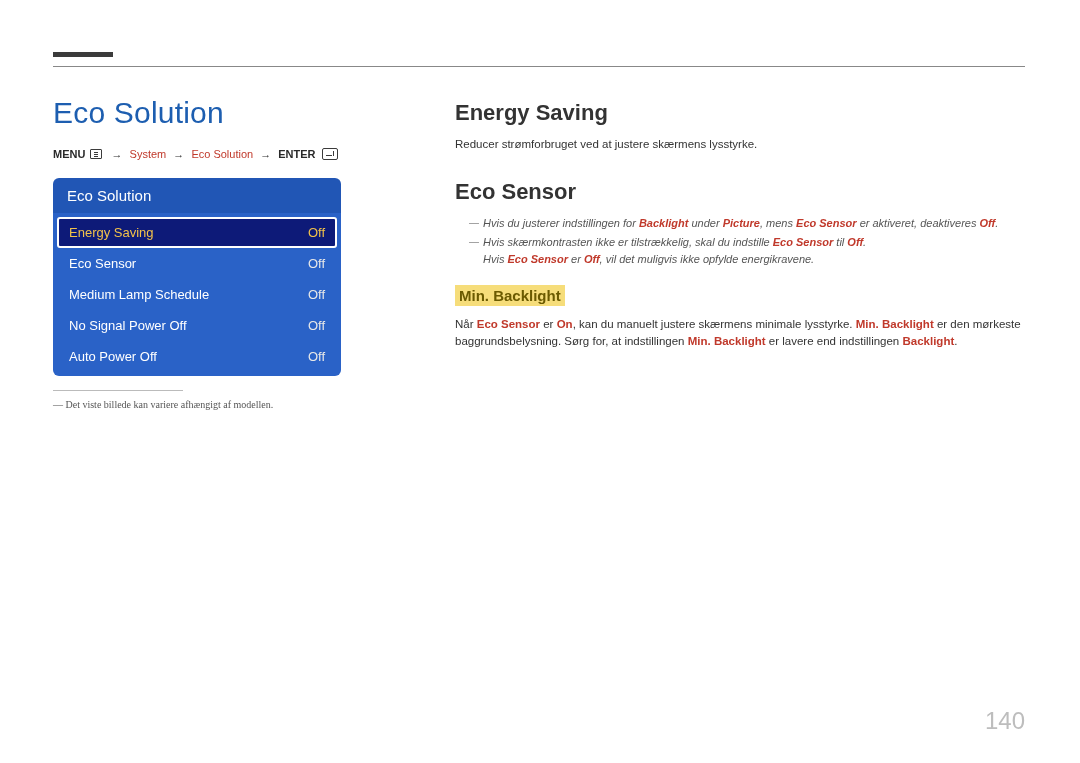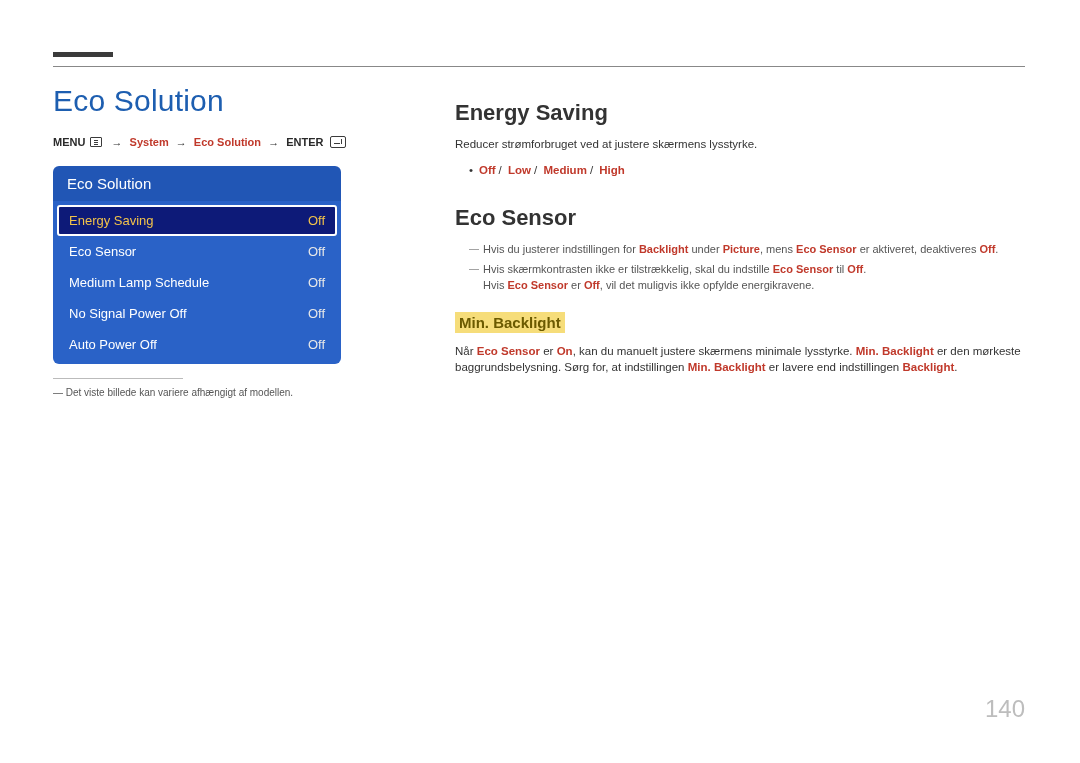--- a/index.html
+++ b/index.html
@@ -1,52 +1,52 @@
 <!DOCTYPE html>
 <html><head>
 <meta charset="utf-8">
 <style>
   * { box-sizing: border-box; margin: 0; padding: 0; }
   html, body { width: 1080px; height: 763px; background: #fff; font-family: Arial, Helvetica, sans-serif; color: #333; }
   .page { position: relative; width: 1080px; height: 763px; }
   .tab-mark { position: absolute; top: 52px; left: 53px; width: 60px; height: 5px; background: #3b3b3b; }
   .divider { position: absolute; top: 66px; left: 53px; right: 55px; height: 1px; background: #888; }
-  .col-left { position: absolute; left: 53px; top: 84px; width: 300px; }
+  .col-left { position: absolute; left: 53px; top: 96px; width: 300px; }
   .col-right{ position: absolute; left: 455px; top: 100px; width: 570px; }
   h1.main { font-size: 30px; font-weight: 400; color: #1d5eb0; letter-spacing: .2px; }
   .breadcrumb { margin-top: 18px; font-size: 11px; font-weight: bold; color: #2a2a2a; }
   .breadcrumb .arrow { margin: 0 4px; color: #2a2a2a; }
-  .crumb-red { color: #c0392b; font-weight: bold; }
+  .crumb-red { color: #c0392b; font-weight: normal; }
   .menu-icon { display:inline-block; width:12px; height:10px; border:1px solid #3b3b3b; border-radius:1px; position:relative; vertical-align:-1px; margin:0 2px; }
   .menu-icon::before { content:""; position:absolute; left:3px; right:3px; top:2px; height:1px; background:#3b3b3b; box-shadow: 0 2px 0 #3b3b3b, 0 4px 0 #3b3b3b; }
   .enter-icon { display:inline-block; width:16px; height:12px; border:1px solid #3b3b3b; border-radius:2px; position:relative; vertical-align:-2px; margin-left:3px; }
   .enter-icon::after { content:""; position:absolute; left:3px; bottom:3px; width:6px; height:1px; background:#3b3b3b; }
   .enter-icon::before { content:""; position:absolute; right:3px; top:2px; width:1px; height:5px; background:#3b3b3b; }
   .osd { margin-top: 18px; border-radius:6px; overflow:hidden; width: 288px; }
   .osd-header { background:#2156b5; color:#fff; font-size:15px; padding:9px 14px; }
   .osd-body { background:#2a62c7; padding:4px; }
   .osd-row { display:flex; justify-content:space-between; align-items:center; color:#fff; font-size:13px; padding:8px 12px; border-radius:3px; }
   .osd-row.selected { background:#0d1a78; border:2px solid #fff; color:#f2c24a; padding:6px 10px; }
   .osd-row.selected .value { color:#f2c24a; }
   .osd-row .value { color:#e8e8e8; font-size:13px; }
   .footnote-rule { margin-top:14px; width: 130px; height:1px; background:#bbb; }
-  .footnote { margin-top:8px; font-size:10px; color:#555; }
+  .footnote { margin-top:8px; font-size:10px; color:#555;font-family:Liberation Serif, serif; }
   h2.section { font-size:22px; font-weight:600; color:#333; margin-bottom:10px; }
   p.desc { font-size:11.5px; color:#333; line-height:1.45; }
   ul.options { list-style:none; margin:8px 0 0 14px; }
   ul.options li { font-size:11.5px; position:relative; padding-left:10px; line-height:1.6; }
   ul.options li::before { content:"•"; position:absolute; left:0; top:0; color:#333; }
   .opt-red { color:#c0392b; font-weight:bold; }
   .dash-list { list-style:none; margin:6px 0 0 14px; }
-  .dash-list li { font-size:11px; color:#555; position:relative; padding-left:14px; line-height:1.5; margin-top:3px; }
+  .dash-list li { font-size:11px; color:#555; position:relative; padding-left:14px; line-height:1.5; margin-top:3px;font-style:italic; }
   .dash-list li::before { content:"―"; position:absolute; left:0; top:0; color:#888; font-size:10px; }
   .term { color:#c0392b; font-weight:bold; }
   .section-block { margin-bottom:26px; }
   h3.sub { display:inline-block; font-size:15px; font-weight:600; color:#6b5a00; background:#f6dd7a; padding:2px 4px; margin-bottom:10px; }
-  .page-num { position:absolute; bottom:40px; right:55px; font-size:24px; color:#bdbdbd; font-weight:300; }
+  .page-num { position:absolute; bottom:28px; right:55px; font-size:24px; color:#bdbdbd; font-weight:300; }
   .slash { color:#333; margin:0 3px; }
 </style>
 </head>
 <body>
 
 <div class="page">
   <div class="tab-mark"></div>
   <div class="divider"></div>
 
   <div class="col-left">
@@ -92,28 +92,20 @@
 
     <div class="footnote-rule"></div>
     <div class="footnote">― Det viste billede kan variere afhængigt af modellen.</div>
   </div>
 
   <div class="col-right">
 
     <div class="section-block">
       <h2 class="section">Energy Saving</h2>
       <p class="desc">Reducer strømforbruget ved at justere skærmens lysstyrke.</p>
-      <ul class="options">
-        <li>
-          <span class="opt-red">Off</span><span class="slash">/</span>
-          <span class="opt-red">Low</span><span class="slash">/</span>
-          <span class="opt-red">Medium</span><span class="slash">/</span>
-          <span class="opt-red">High</span>
-        </li>
-      </ul>
     </div>
 
     <div class="section-block">
       <h2 class="section">Eco Sensor</h2>
       <ul class="dash-list">
         <li>
           <span>Hvis du justerer indstillingen for </span><span class="term">Backlight</span><span> under </span><span class="term">Picture</span><span>, mens </span><span class="term">Eco Sensor</span><span> er aktiveret, deaktiveres </span><span class="term">Off</span><span>.</span>
         </li>
         <li>
           <span>Hvis skærmkontrasten ikke er tilstrækkelig, skal du indstille </span><span class="term">Eco Sensor</span><span> til </span><span class="term">Off</span><span>.</span><br>

